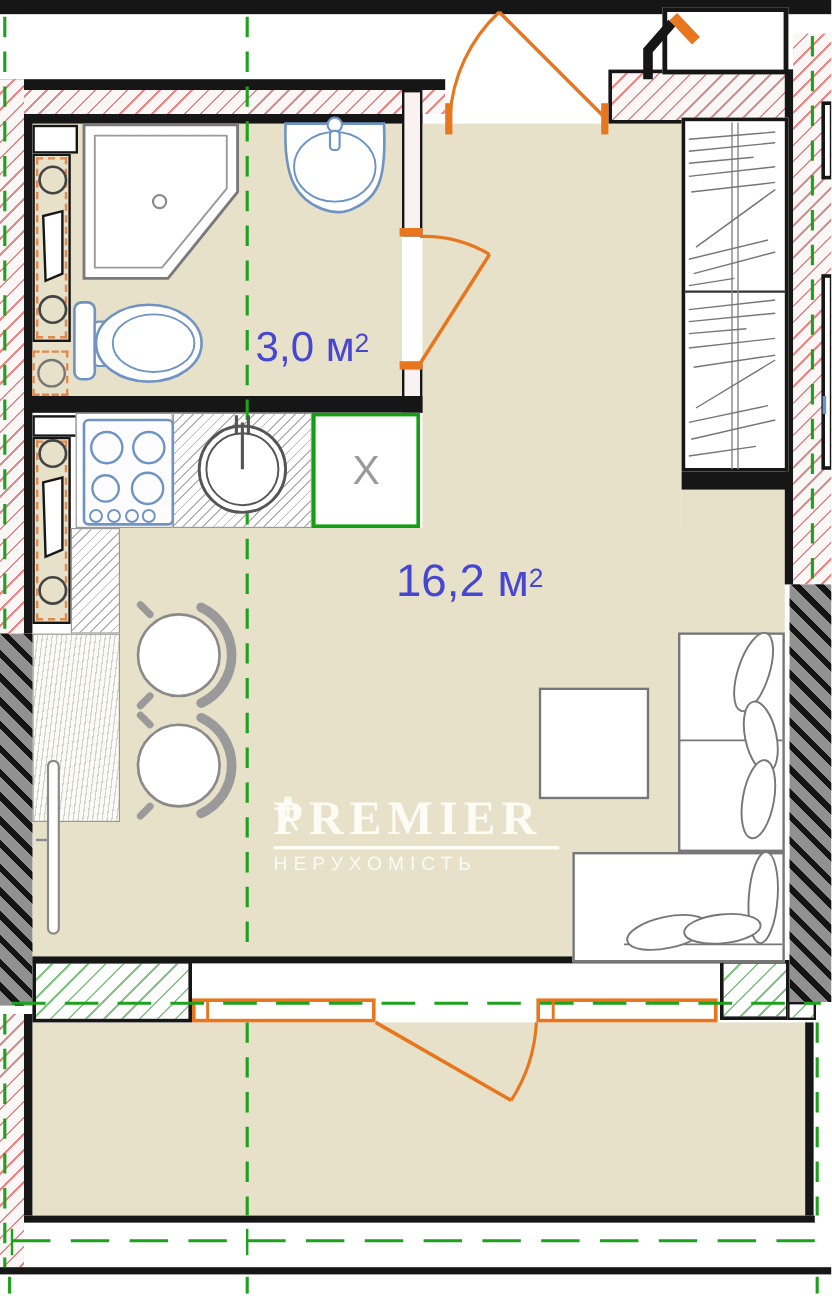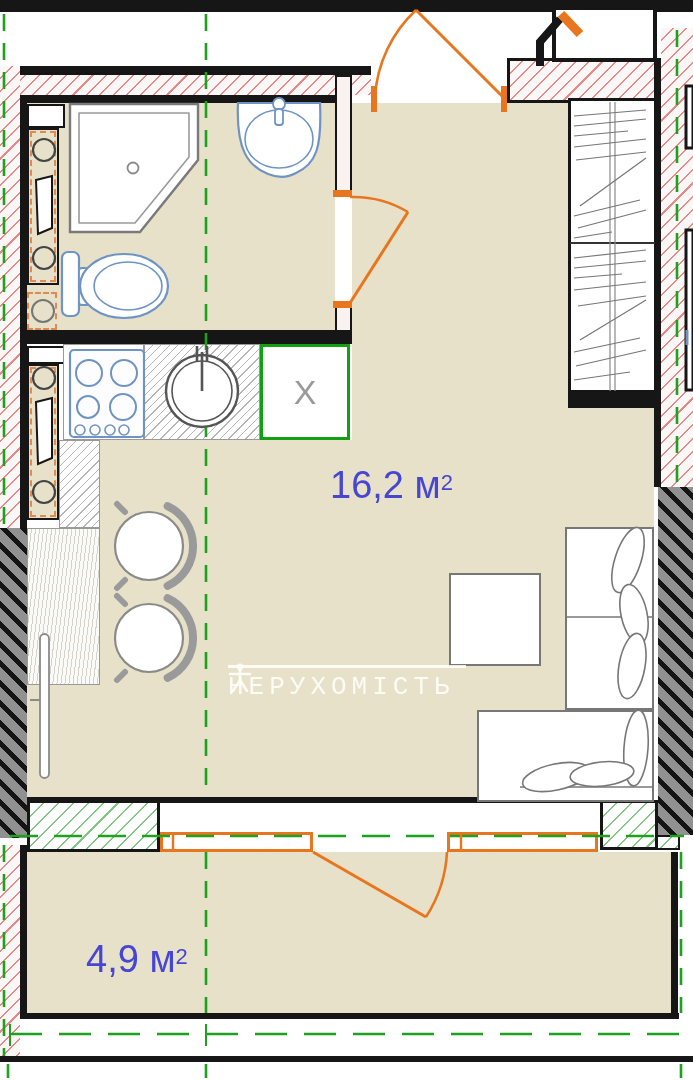--- a/index.html
+++ b/index.html
@@ -26,21 +26,21 @@
   .area-label{position:absolute;color:var(--label);font-size:35px;line-height:1;white-space:nowrap;}
   .area-label sup{font-size:22px;vertical-align:8px;}
   .xbox{border:3px solid #12a012;background:#fff;display:flex;align-items:center;justify-content:center;
         color:#9a9a9a;font-size:34px;}
   .furn{background:#fff;border:2px solid #777;}
   #wm{position:absolute;left:228px;top:662px;width:250px;color:rgba(255,255,251,.85);}
   #wm .brand{font-family:"Liberation Serif",serif;font-weight:bold;font-size:40px;
              letter-spacing:5px;text-transform:uppercase;line-height:1;}
   #wm .rule{border-top:3px solid rgba(255,255,251,.85);width:238px;margin:3px 0 4px 0;}
   #wm .tagrow{display:flex;align-items:center;gap:6px;}
-  #wm .tagline{font-family:Liberation Mono, monospace;font-size:26px;letter-spacing:5px;}
+  #wm .tagline{font-family:Liberation Sans, sans-serif;font-size:16px;letter-spacing:5px;}
   svg{position:absolute;left:0;top:0;}
 </style>
 </head>
 <body>
 
 <div id="plan">
 
   <div class="abs blk" style="left:0;top:0;width:693px;height:12px;"></div>
 
   <div class="abs wht" style="left:0;top:12px;width:693px;height:54px;"></div>
@@ -103,20 +103,21 @@
   <div class="abs blk" style="left:671px;top:852px;width:7px;height:161px;"></div>
   <div class="abs blk" style="left:20px;top:1013px;width:659px;height:6px;"></div>
   <div class="abs wht" style="left:20px;top:1019px;width:659px;height:37px;"></div>
   <div class="abs blk" style="left:0;top:1056px;width:693px;height:6px;"></div>
 
   <div class="abs furn" style="left:565px;top:527px;width:89px;height:183px;"></div>
   <div class="abs furn" style="left:477px;top:710px;width:177px;height:92px;"></div>
   <div class="abs furn" style="left:449px;top:573px;width:92px;height:93px;"></div>
 
   <div id="wm">
+    <div class="brand">PREMIER</div>
     <div class="rule"></div>
     <div class="tagrow">
       <span class="tagline">НЕРУХОМІСТЬ</span>
       <svg width="24" height="30" viewBox="0 0 24 30">
         <circle cx="12" cy="5" r="3.4" fill="rgba(255,255,251,.85)"></circle>
         <path d="M12 8 L12 18 M2 12 L22 12 M12 18 L5 29 M12 18 L19 29" stroke="rgba(255,255,251,.85)" stroke-width="2.6" fill="none" stroke-linecap="round"></path>
       </svg>
     </div>
   </div>
 
@@ -247,20 +248,20 @@
       <polygon points="36,402 52,398 52,458 38,464" fill="#fff" stroke="#161616" stroke-width="2"></polygon>
     </g>
 
     <g>
       <rect x="686" y="86" width="7" height="62" fill="#fff" stroke="#161616" stroke-width="3"></rect>
       <rect x="686" y="230" width="7" height="160" fill="#fff" stroke="#161616" stroke-width="3"></rect>
       <path d="M687 330 V345" stroke="#6f94c4" stroke-width="3"></path>
     </g>
   </svg>
 
+  <div class="area-label" style="left:213px;top:272px;">
+    <span>3,0 м</span><sup>2</sup>
+  </div>
   <div class="area-label" style="left:330px;top:466px;font-size:38px;">
     <span>16,2 м</span><sup>2</sup>
   </div>
-  <div class="area-label" style="left:86px;top:940px;font-size:38px;">
-    <span>4,9 м</span><sup>2</sup>
-  </div>
 
 </div>
 
 </body></html>

